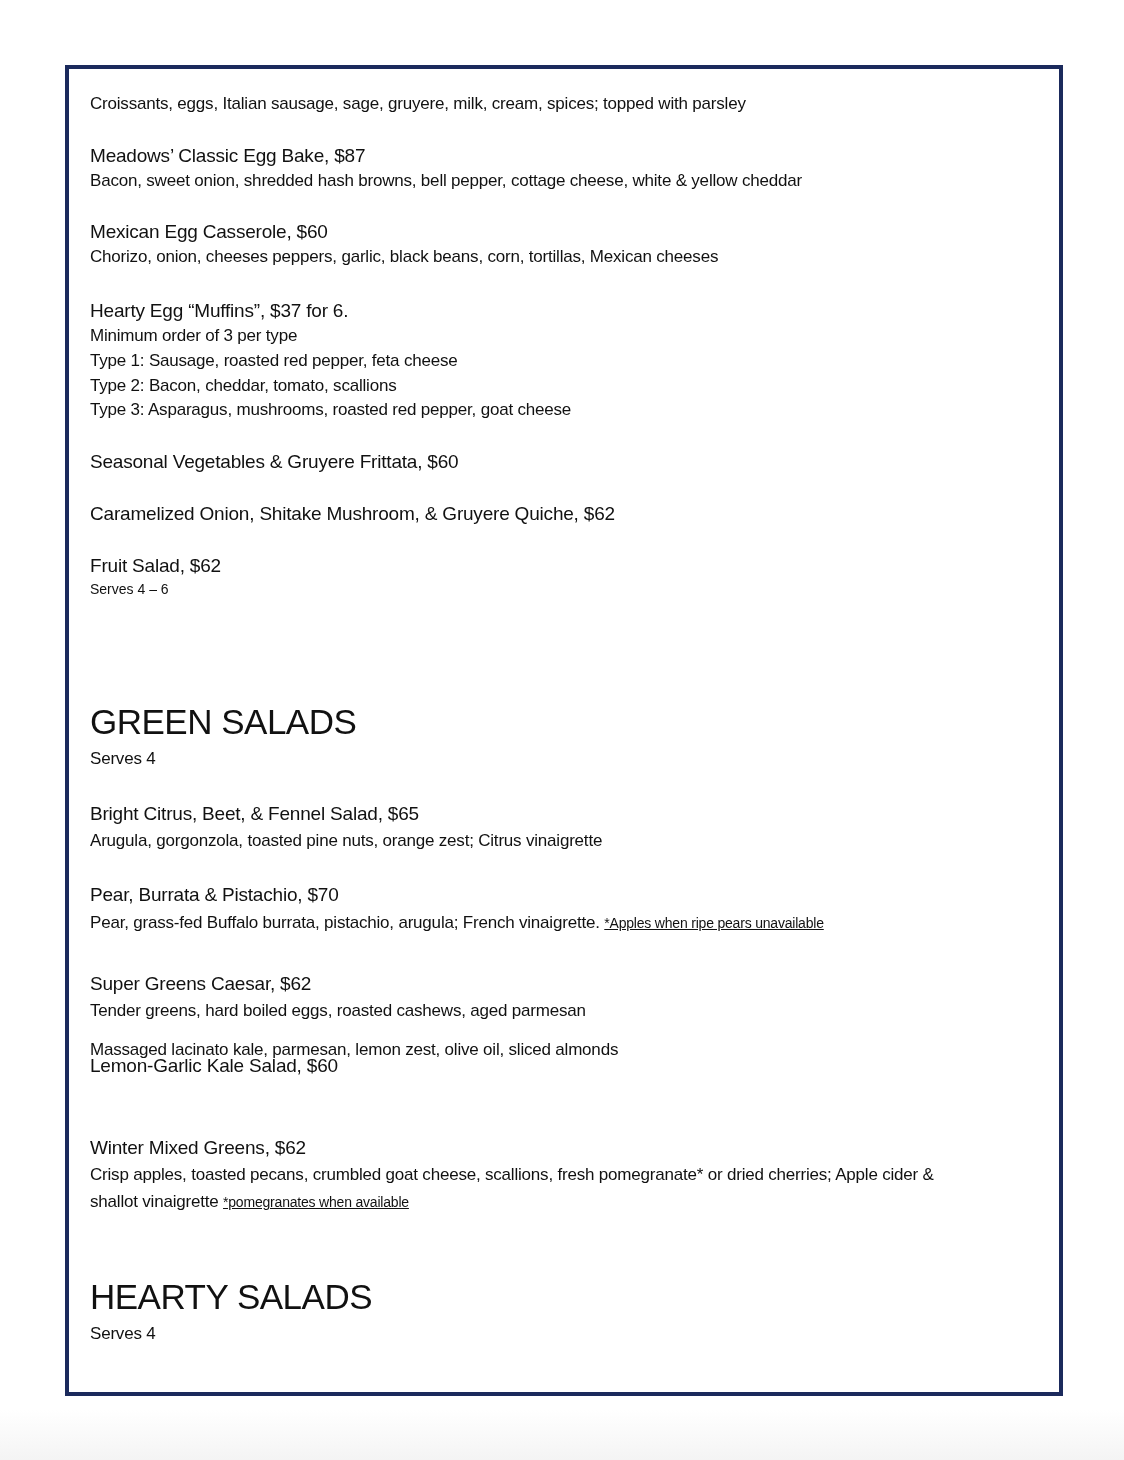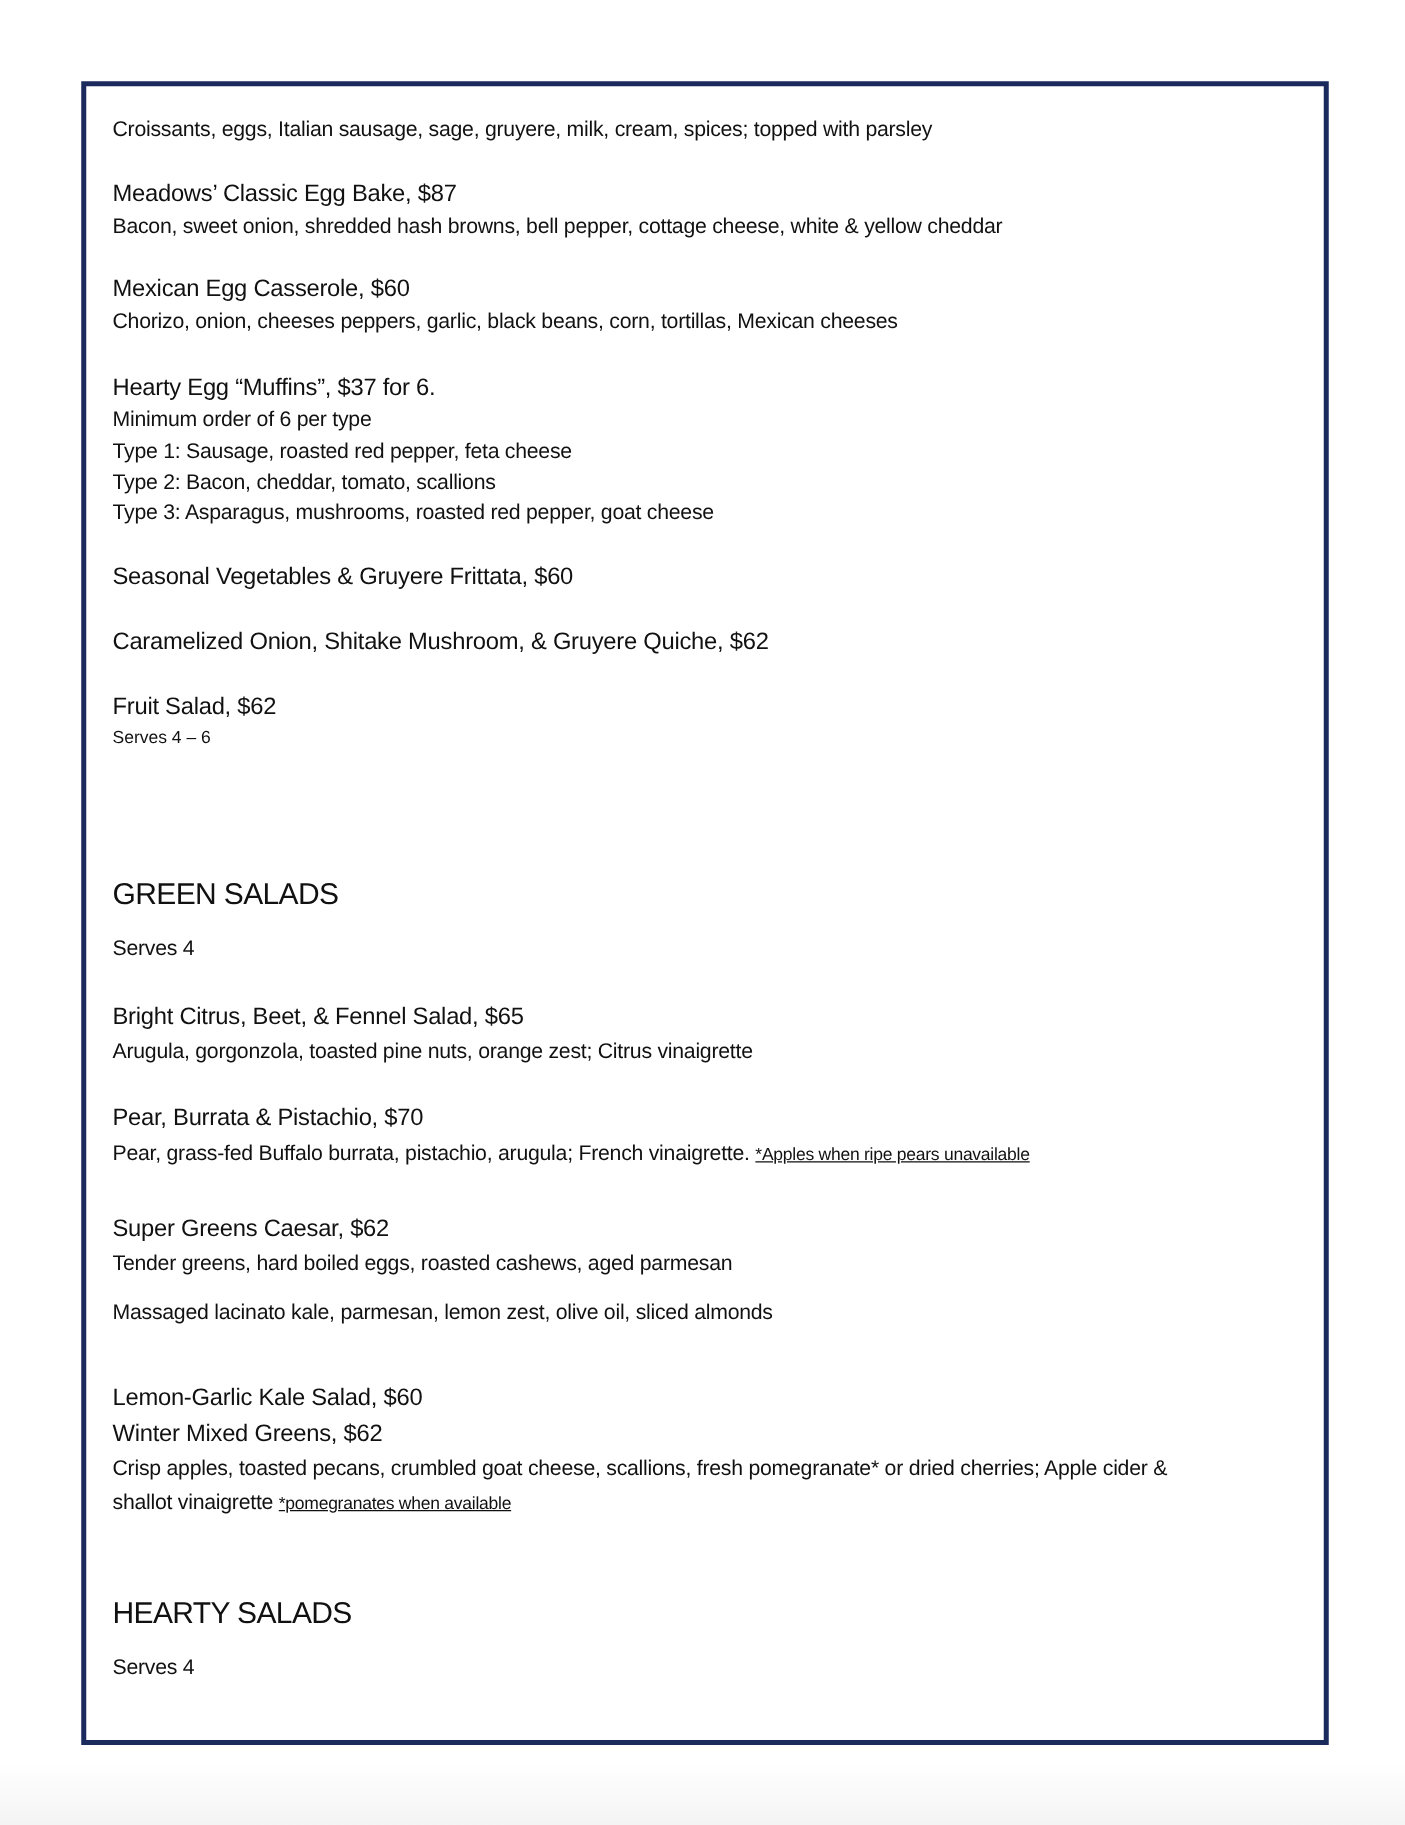--- a/index.html
+++ b/index.html
@@ -11,39 +11,39 @@
   }
   .frame {
     position:absolute; left:65px; top:65px; width:990px; height:1323px;
     border:4px solid #1b2a5c; background:#fff;
   }
   .content { position:absolute; left:90px; top:0; width:950px; }
   .abs { position:absolute; left:0; white-space:nowrap; }
   .title { font-size:19px; letter-spacing:-0.2px; }
   .desc { font-size:17px; letter-spacing:-0.2px;text-align:right; }
   .small { font-size:14px; }
-  .head { font-size:24px; letter-spacing:-0.5px; }
+  .head { font-size:35px; letter-spacing:-0.5px; }
   .note { font-size:14px;text-decoration:underline; }
 </style>
 </head>
 <body>
 
 <div class="frame"></div>
 
 <div class="content">
   <div class="abs desc" style="top:94px">Croissants, eggs, Italian sausage, sage, gruyere, milk, cream, spices; topped with parsley</div>
 
   <div class="abs title" style="top:145px">Meadows’ Classic Egg Bake, $87</div>
   <div class="abs desc" style="top:171px">Bacon, sweet onion, shredded hash browns, bell pepper, cottage cheese, white &amp; yellow cheddar</div>
 
   <div class="abs title" style="top:221px">Mexican Egg Casserole, $60</div>
   <div class="abs desc" style="top:247px">Chorizo, onion, cheeses peppers, garlic, black beans, corn, tortillas, Mexican cheeses</div>
 
   <div class="abs title" style="top:300px">Hearty Egg “Muffins”, $37 for 6.</div>
-  <div class="abs desc" style="top:326px">Minimum order of 6 per type</div>
+  <div class="abs desc" style="top:326px">Minimum order of 3 per type</div>
   <div class="abs desc" style="top:351px">Type 1: Sausage, roasted red pepper, feta cheese</div>
   <div class="abs desc" style="top:376px">Type 2: Bacon, cheddar, tomato, scallions</div>
   <div class="abs desc" style="top:400px">Type 3: Asparagus, mushrooms, roasted red pepper, goat cheese</div>
 
   <div class="abs title" style="top:451px">Seasonal Vegetables &amp; Gruyere Frittata, $60</div>
   <div class="abs title" style="top:503px">Caramelized Onion, Shitake Mushroom, &amp; Gruyere Quiche, $62</div>
 
   <div class="abs title" style="top:555px">Fruit Salad, $62</div>
   <div class="abs small" style="top:581px">Serves 4 – 6</div>
 
@@ -55,21 +55,21 @@
 
   <div class="abs title" style="top:884px">Pear, Burrata &amp; Pistachio, $70</div>
   <div class="abs desc" style="top:913px">
     <span>Pear, grass-fed Buffalo burrata, pistachio, arugula; French vinaigrette.</span>
     <span class="note">*Apples when ripe pears unavailable</span>
   </div>
 
   <div class="abs title" style="top:973px">Super Greens Caesar, $62</div>
   <div class="abs desc" style="top:1001px">Tender greens, hard boiled eggs, roasted cashews, aged parmesan</div>
 
-  <div class="abs title" style="top:1108px">Lemon-Garlic Kale Salad, $60</div>
+  <div class="abs title" style="top:1055px">Lemon-Garlic Kale Salad, $60</div>
   <div class="abs desc" style="top:1040px">Massaged lacinato kale, parmesan, lemon zest, olive oil, sliced almonds</div>
 
   <div class="abs title" style="top:1137px">Winter Mixed Greens, $62</div>
   <div class="abs desc" style="top:1165px">Crisp apples, toasted pecans, crumbled goat cheese, scallions, fresh pomegranate* or dried cherries; Apple cider &amp;</div>
   <div class="abs desc" style="top:1192px">
     <span>shallot vinaigrette</span>
     <span class="note">*pomegranates when available</span>
   </div>
 
   <div class="abs head" style="top:1277px">HEARTY SALADS</div>

